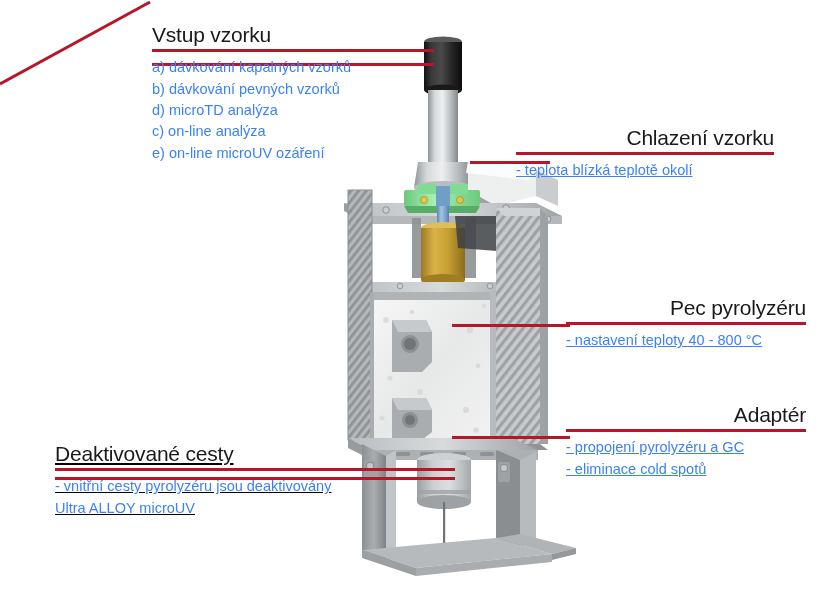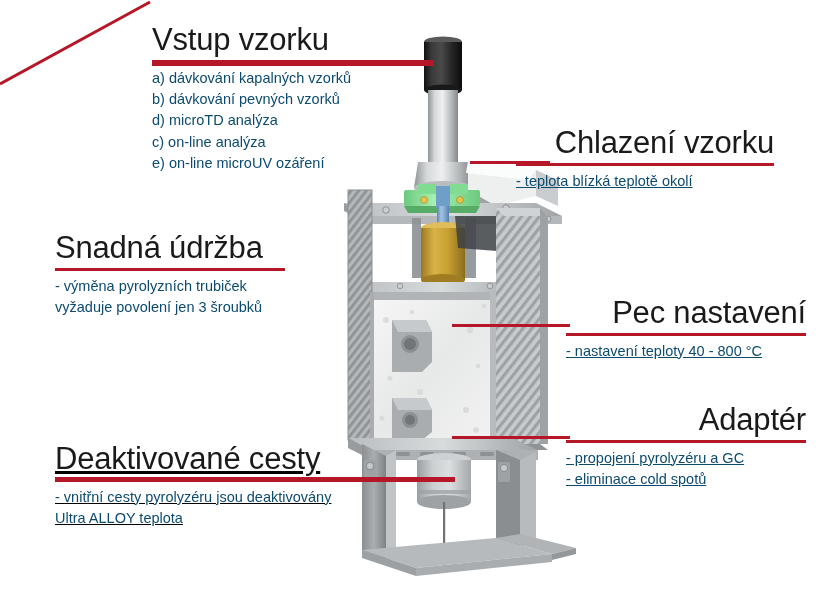--- a/index.html
+++ b/index.html
@@ -16,37 +16,37 @@
     position: relative;
     width: 834px;
     height: 600px;
     background: #ffffff;
     overflow: hidden;
   }
 
   
   .callout { position: absolute; }
   .callout .title {
-    font-size: 31px;
+    font-size: 21px;
     font-weight: 400;
     color: #1a1a1a;
     letter-spacing: -0.2px;
     line-height: 1.05;
     white-space: nowrap;
   }
   .callout.right .title { text-align: right; }
   .callout .rule {
     height: 3px;
     background: #b51728;
     margin-top: 3px;
   }
   .callout .lines {
     margin-top: 5px;
     font-size: 14.5px;
-    color: #0c4a6e;
+    color: #3b82f6;
     line-height: 1.48;
     white-space: nowrap;
   }
   .callout.right .lines { text-align: left; text-decoration: underline; }
   .callout .lines div { white-space: nowrap; }
 
   
   #c-vstup       { left: 152px; top: 24px;  width: 282px; }
   #c-chlazeni    { left: 516px; top: 127px; width: 258px; }
   #c-snadna      { left: 55px;  top: 232px; width: 230px; }
@@ -340,48 +340,40 @@
   </div>
 
   <div class="callout right" id="c-chlazeni">
     <div class="title">Chlazení vzorku</div>
     <div class="rule"></div>
     <div class="lines">
       <div>- teplota blízká teplotě okolí</div>
     </div>
   </div>
 
-  <div class="callout" id="c-snadna">
-    <div class="title">Snadná údržba</div>
-    <div class="rule"></div>
-    <div class="lines">
-      <div>- výměna pyrolyzních trubiček</div>
-      <div>vyžaduje povolení jen 3 šroubků</div>
-    </div>
-  </div>
 
   <div class="callout right" id="c-pec">
-    <div class="title">Pec nastavení</div>
+    <div class="title">Pec pyrolyzéru</div>
     <div class="rule"></div>
     <div class="lines">
       <div>- nastavení teploty 40 - 800 °C</div>
     </div>
   </div>
 
   <div class="callout right" id="c-adapter">
     <div class="title">Adaptér</div>
     <div class="rule"></div>
     <div class="lines">
       <div>- propojení pyrolyzéru a GC</div>
       <div>- eliminace cold spotů</div>
     </div>
   </div>
 
   <div class="callout" id="c-deakt">
     <div class="title">Deaktivované cesty</div>
     <div class="rule"></div>
     <div class="lines">
       <div>- vnitřní cesty pyrolyzéru jsou deaktivovány</div>
-      <div>Ultra ALLOY teplota</div>
+      <div>Ultra ALLOY microUV</div>
     </div>
   </div>
 
 </div>
 
 </body></html>

